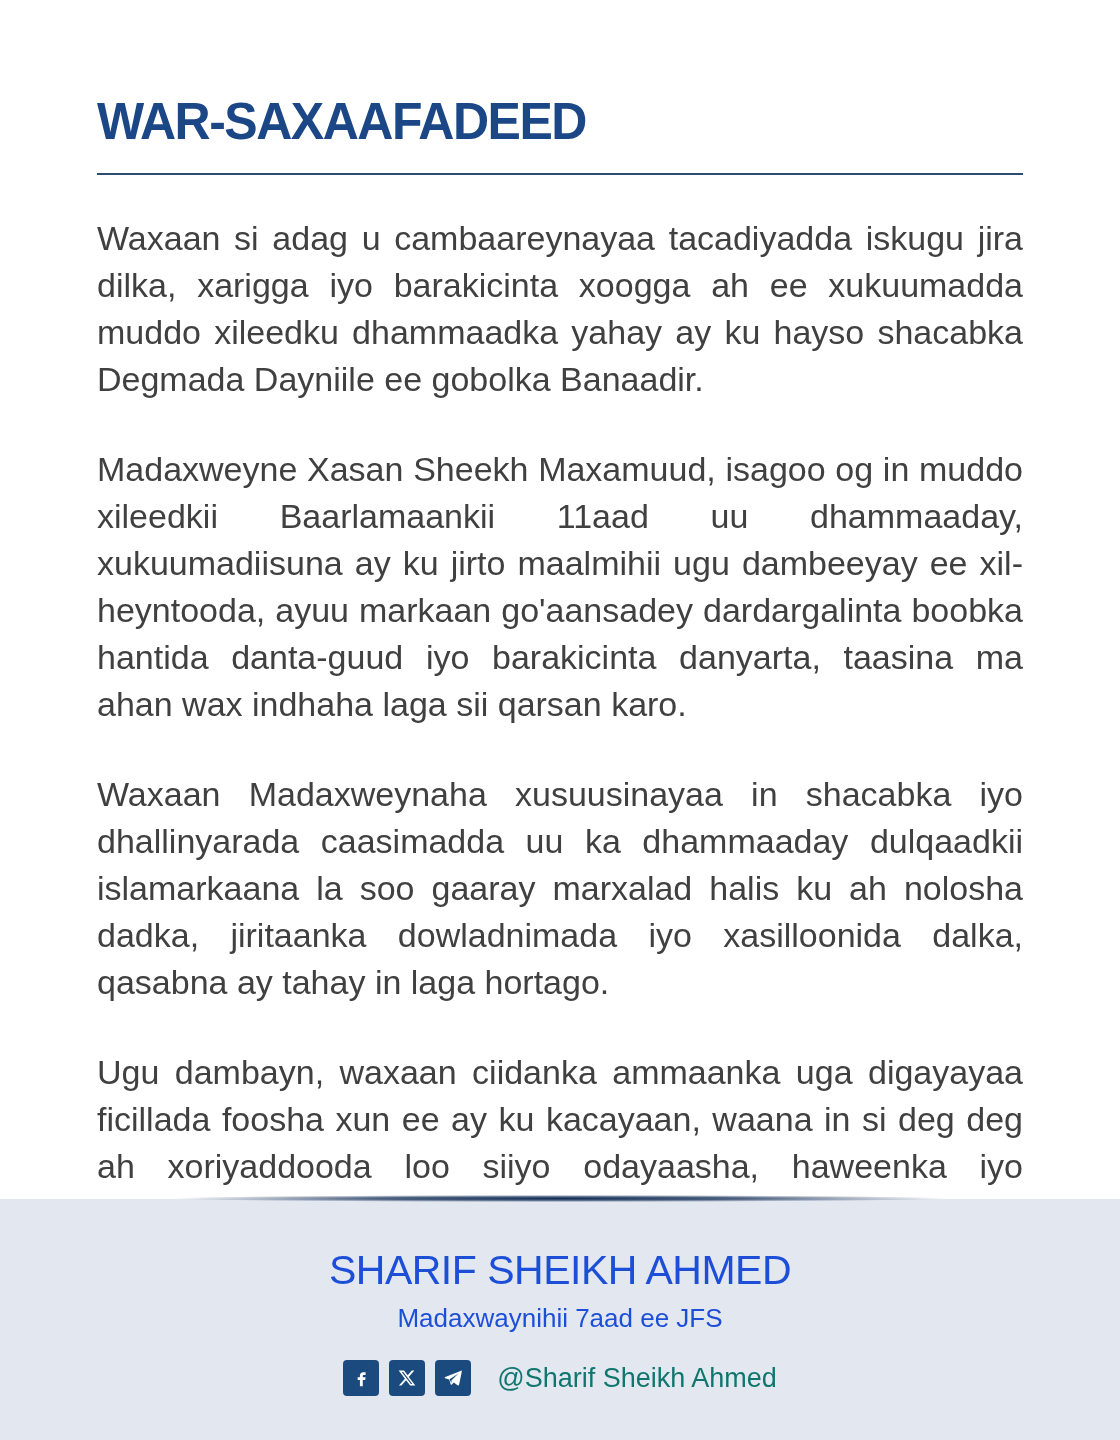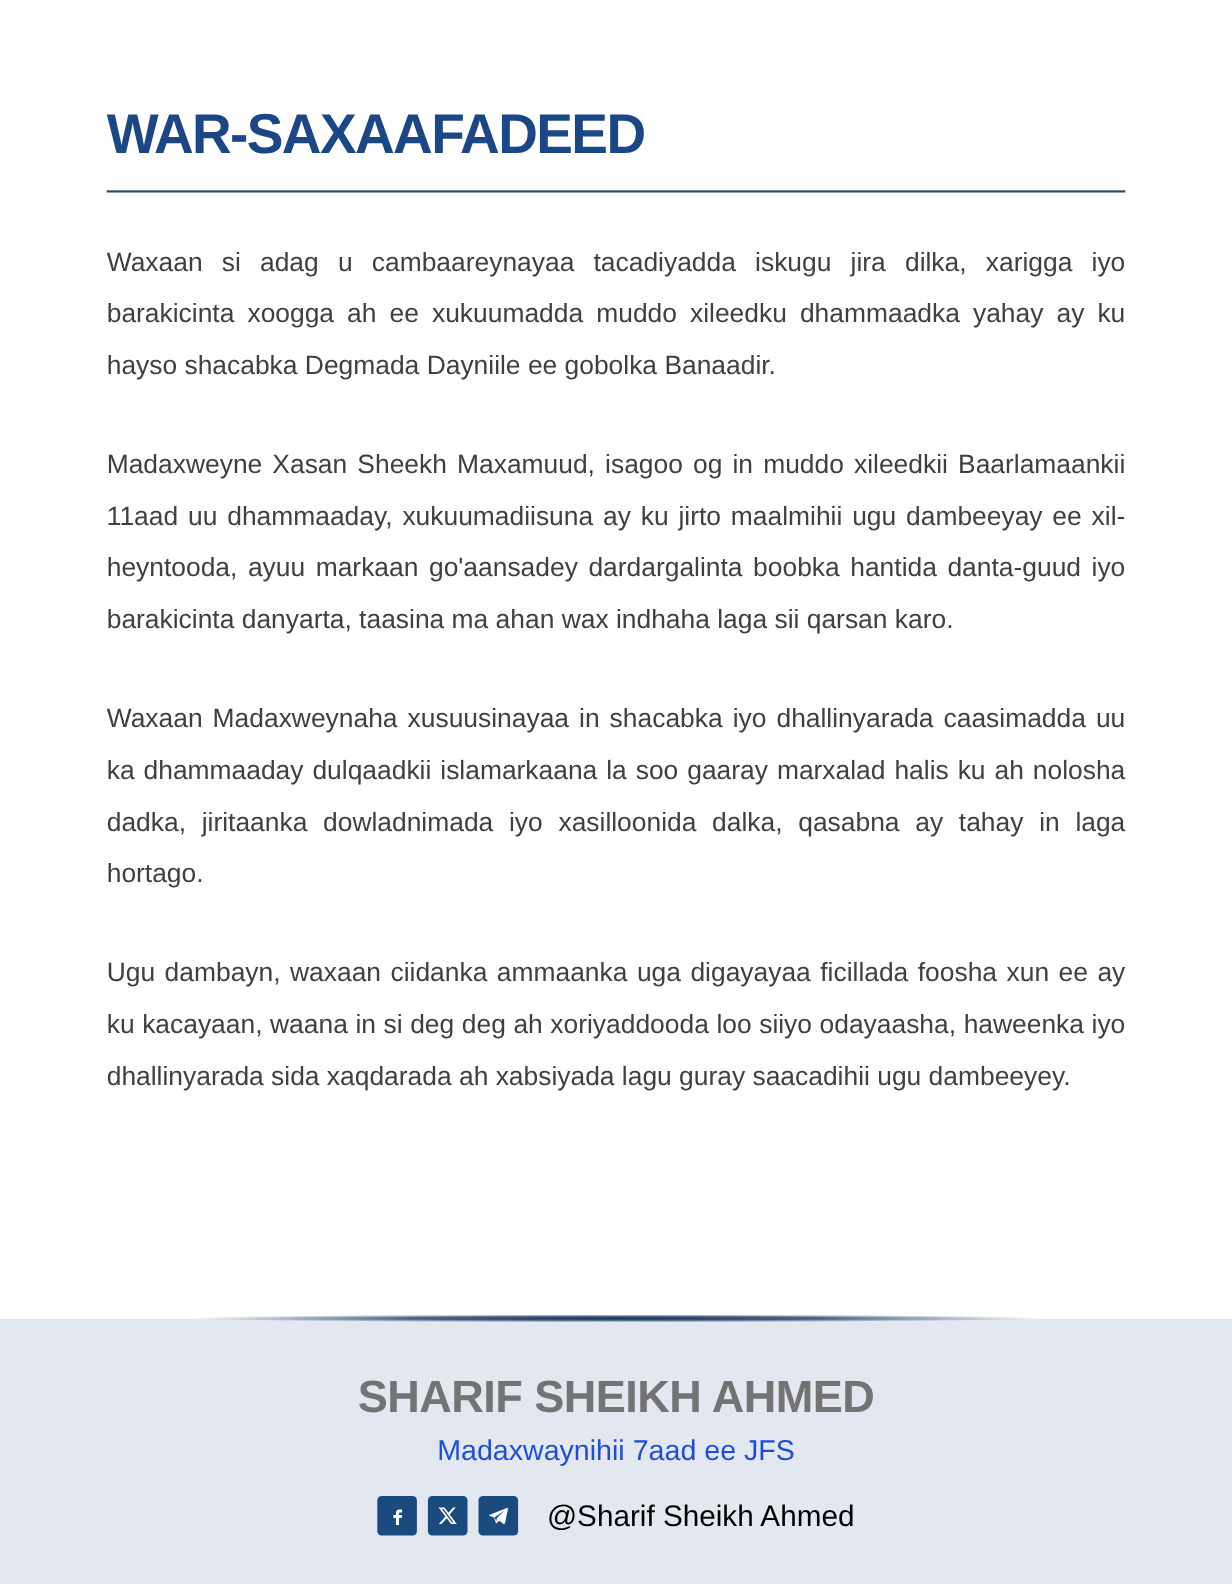--- a/index.html
+++ b/index.html
@@ -59,21 +59,21 @@
   .header-rule {
     height: 0;
     border: none;
     border-top: 2px solid #2d4e71;
     margin: 22px 97px 0 97px;
   }
   
   .content {
     margin: 40px 97px 0 97px;
     color: #404040;
-    font-size: 24px;
+    font-size: 34px;
     line-height: 47px;
     text-align: justify;
   }
   .content p {
     margin: 0 0 43px 0;
   }
   
   .footer {
     position: absolute;
     left: 0;
@@ -87,23 +87,23 @@
     position: absolute;
     top: -4px;
     left: 50%;
     transform: translateX(-50%);
     width: 765px;
     height: 7px;
     background: radial-gradient(ellipse at center, #132f57 0%, rgba(19,47,87,0.75) 35%, rgba(19,47,87,0) 72%);
   }
   .footer-name {
     margin-top: 48px;
-    color: #737373;
+    color: #1d4ed8;
     font-size: 41px;
-    font-weight: 700;
+    font-weight: 400;
     letter-spacing: -0.5px;
   }
   .footer-role {
     margin-top: 9px;
     color: #1d4ed8;
     font-size: 26px;
     font-weight: 400;
   }
   .social-row {
     margin-top: 26px;
@@ -118,21 +118,21 @@
     border-radius: 4px;
     background: #1b4a7e;
     display: flex;
     align-items: center;
     justify-content: center;
     cursor: pointer;
   }
   .social-square svg { display: block; }
   .social-handle {
     margin-left: 16px;
-    color: #000000;
+    color: #0f766e;
     font-size: 27px;
     font-weight: 400;
   }
 </style>
 </head>
 <body>
 
 <div class="page">
 
   <div class="header">

